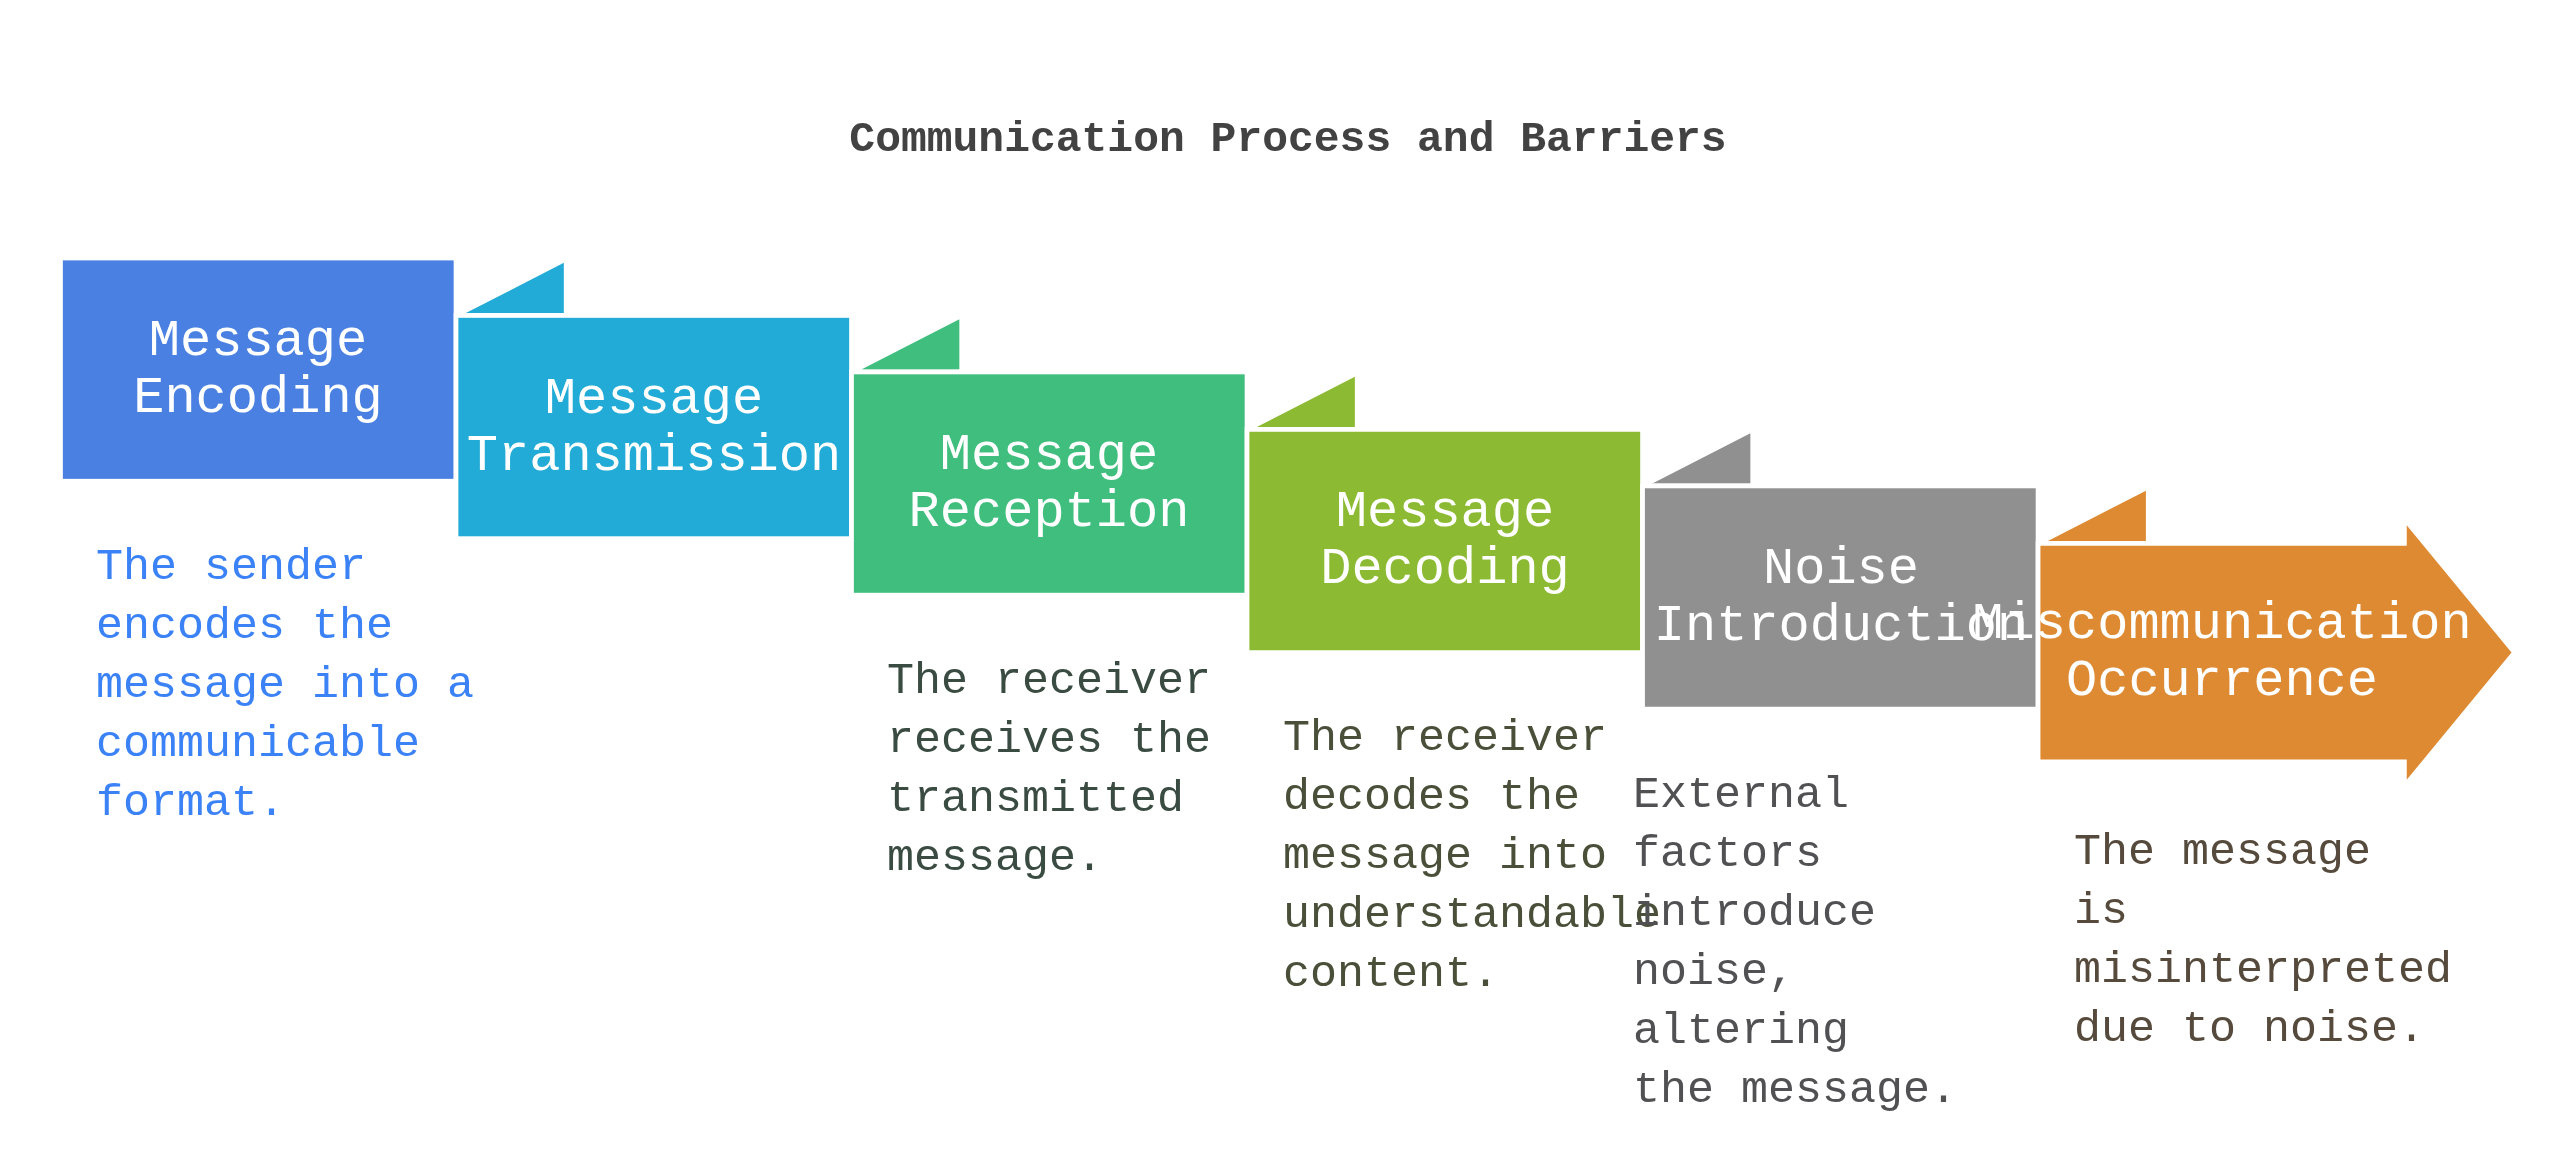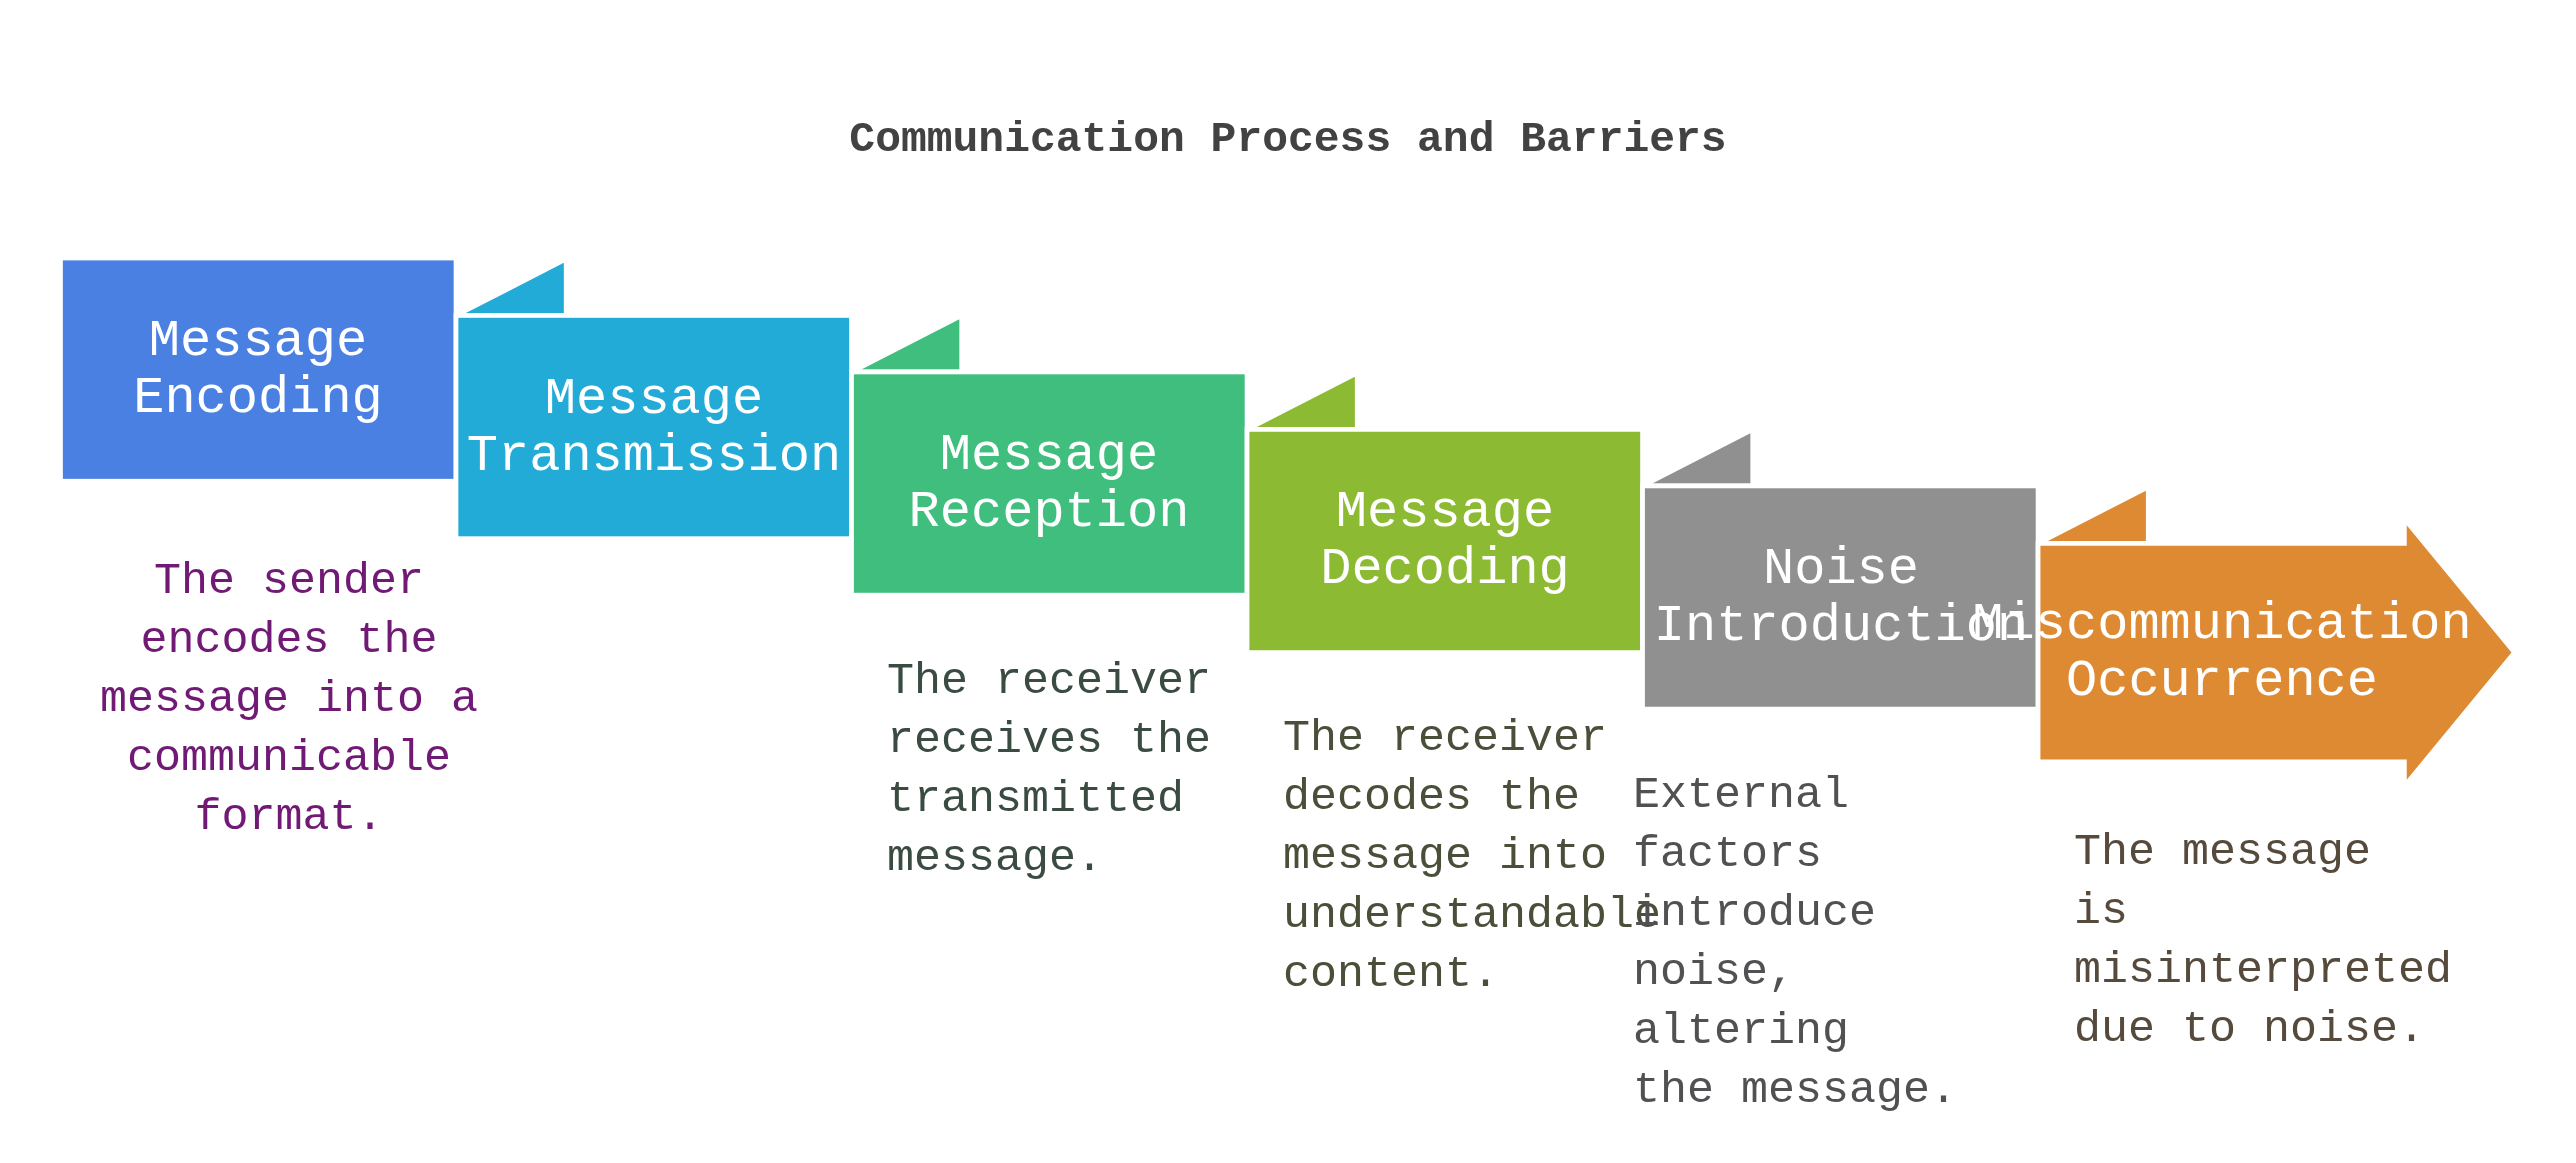--- a/index.html
+++ b/index.html
@@ -54,21 +54,21 @@
 Transmission</div>
   <div class="box-title" style="left:851px;top:372px;width:396px;height:223px">Message
 Reception</div>
   <div class="box-title" style="left:1247px;top:429px;width:396px;height:223px">Message
 Decoding</div>
   <div class="box-title" style="left:1643px;top:486px;width:396px;height:223px">Noise
 Introduction</div>
   <div class="box-title" style="left:2024px;top:543px;width:396px;height:219px">Miscommunication
 Occurrence</div>
 
-  <div class="desc" style="left: 96px; top: 552px; color: #701a75; text-align: center;">The sender
+  <div class="desc" style="left: 96px; top: 538px; color: #3b82f6;">The sender
 encodes the
 message into a
 communicable
 format.</div>
   <div class="desc" style="left: 887px; top: 652px; color: rgb(58, 75, 66);">The receiver
 receives the
 transmitted
 message.</div>
   <div class="desc" style="left: 1283px; top: 709px; color: rgb(73, 79, 56);">The receiver
 decodes the

